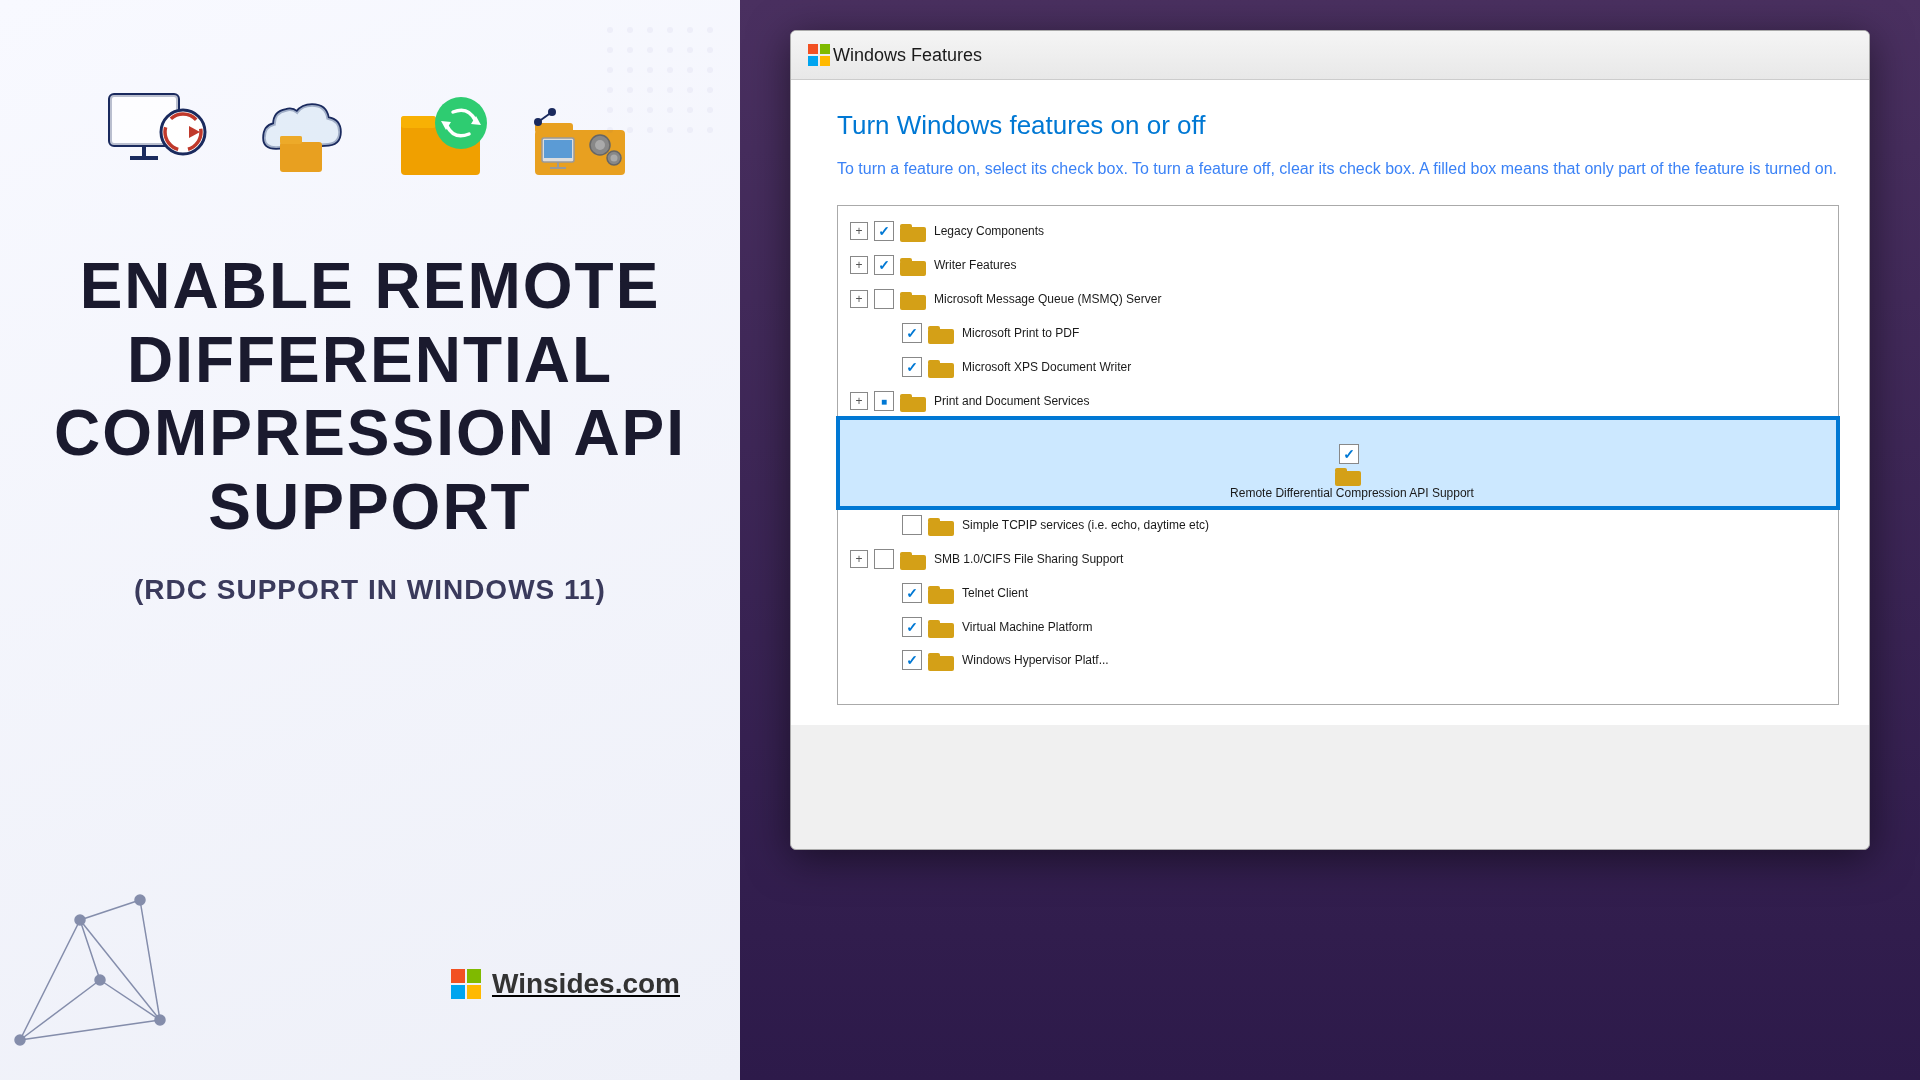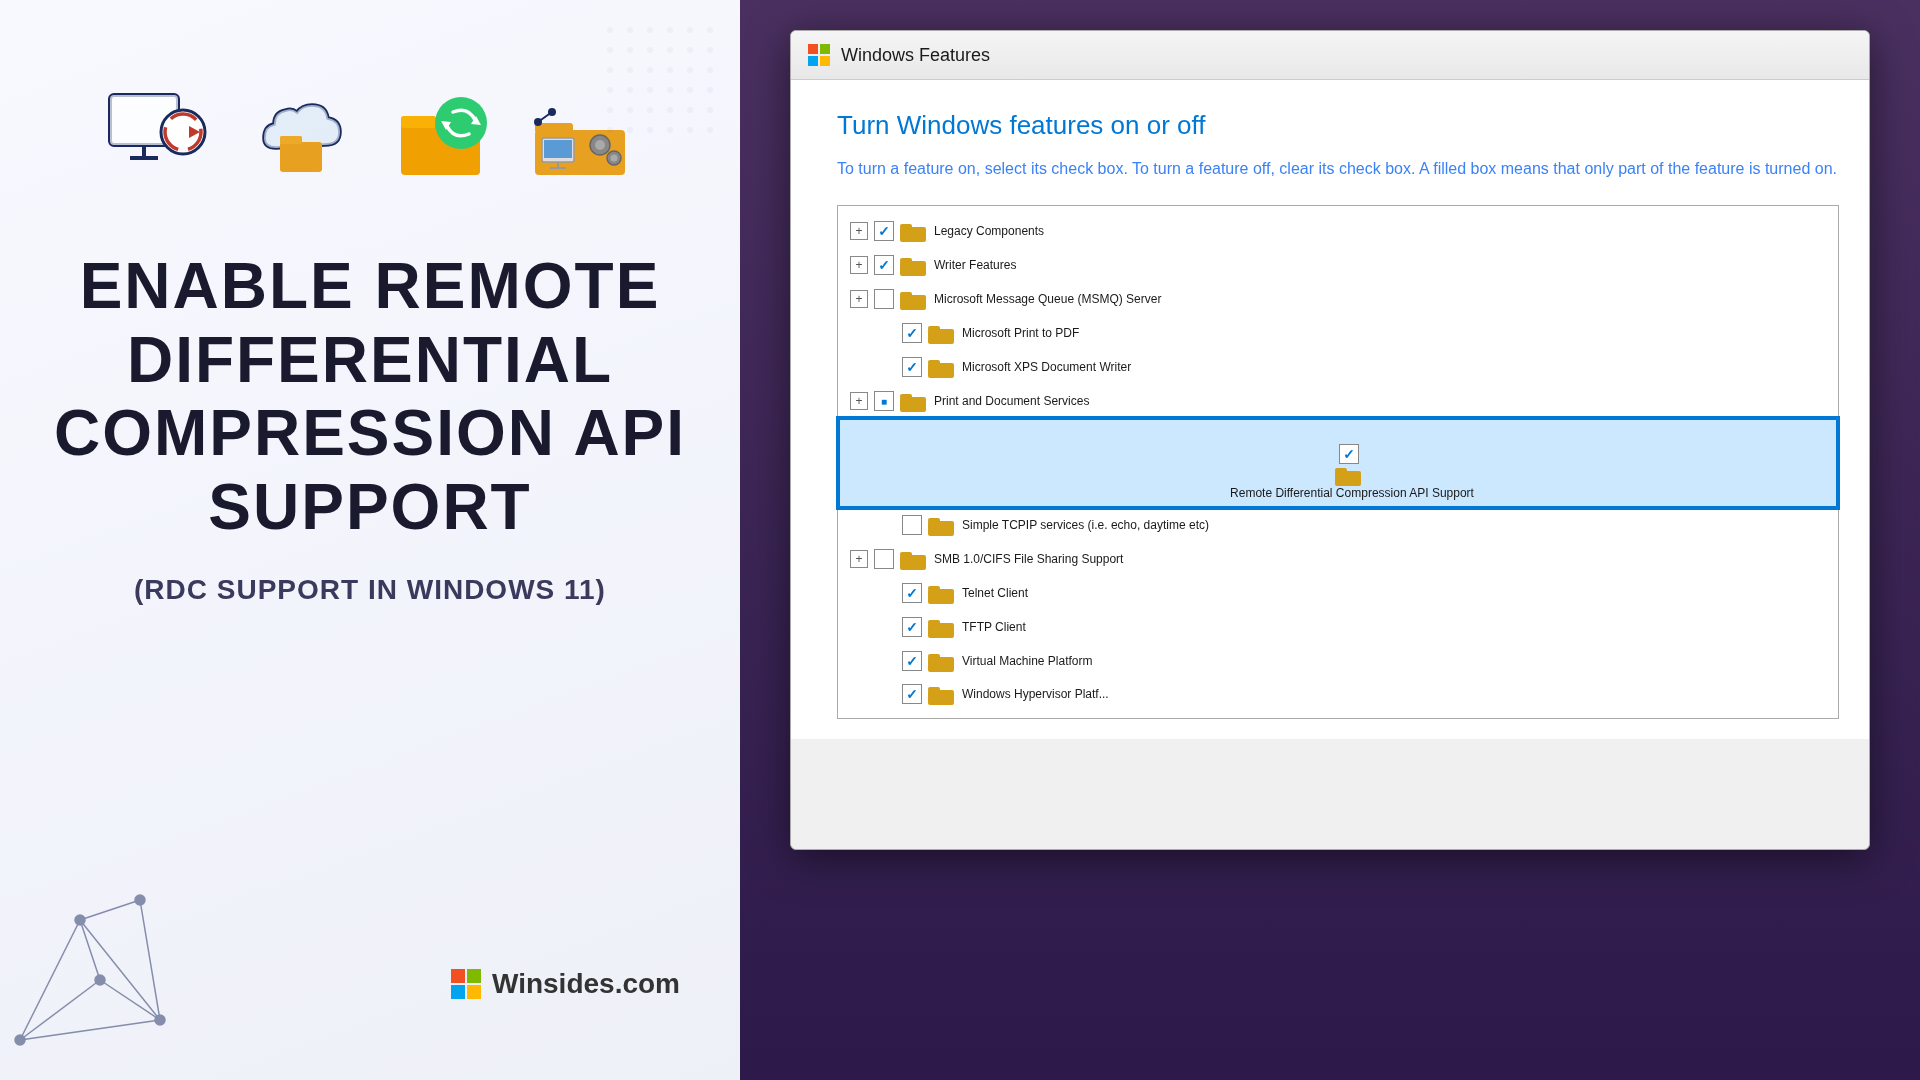--- a/index.html
+++ b/index.html
@@ -74,20 +74,21 @@
       letter-spacing: 1px;
     }
 
     .winsides-logo {
       position: absolute;
       bottom: 80px;
       right: 60px;
       display: flex;
       align-items: center;
       gap: 10px;
+      text-decoration: underline;
     }
 
     .windows-logo {
       width: 32px;
       height: 32px;
     }
 
     .winsides-text {
       font-size: 28px;
       font-weight: 600;
@@ -134,21 +135,21 @@
       box-shadow: 0 8px 40px rgba(0,0,0,0.5);
       overflow: hidden;
     }
 
     .dialog-titlebar {
       background: linear-gradient(180deg, #f5f5f5 0%, #e8e8e8 100%);
       border-bottom: 1px solid #ccc;
       padding: 12px 16px;
       display: flex;
       align-items: center;
-      gap: 10px;
+      gap: 2px;
     }
 
     .dialog-title-icon {
       width: 24px;
       height: 24px;
     }
 
     .dialog-title-text {
       font-size: 18px;
       font-weight: 400;
@@ -544,29 +545,20 @@
         <div class="feature-item indent-1">
           <div class="expand-placeholder"></div>
           <div class="checkbox checked"></div>
           <svg class="folder-icon" viewBox="0 0 26 22">
             <rect x="0" y="7" width="26" height="15" rx="2" fill="#d4a017"></rect>
             <rect x="0" y="4" width="12" height="5" rx="2" fill="#d4a017"></rect>
           </svg>
           <span class="feature-label">Telnet Client</span>
         </div>
 
-        <div class="feature-item indent-1">
-          <div class="expand-placeholder"></div>
-          <div class="checkbox checked"></div>
-          <svg class="folder-icon" viewBox="0 0 26 22">
-            <rect x="0" y="7" width="26" height="15" rx="2" fill="#d4a017"></rect>
-            <rect x="0" y="4" width="12" height="5" rx="2" fill="#d4a017"></rect>
-          </svg>
-          <span class="feature-label">TFTP Client</span>
-        </div>
 
         <div class="feature-item indent-1">
           <div class="expand-placeholder"></div>
           <div class="checkbox checked"></div>
           <svg class="folder-icon" viewBox="0 0 26 22">
             <rect x="0" y="7" width="26" height="15" rx="2" fill="#d4a017"></rect>
             <rect x="0" y="4" width="12" height="5" rx="2" fill="#d4a017"></rect>
           </svg>
           <span class="feature-label">Virtual Machine Platform</span>
         </div>

